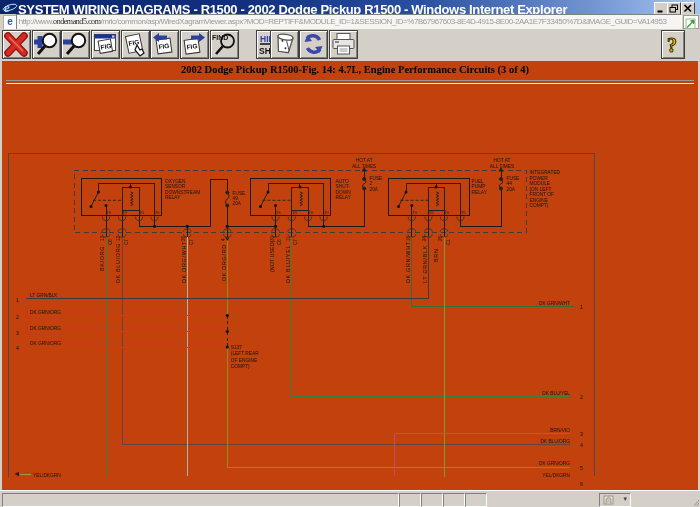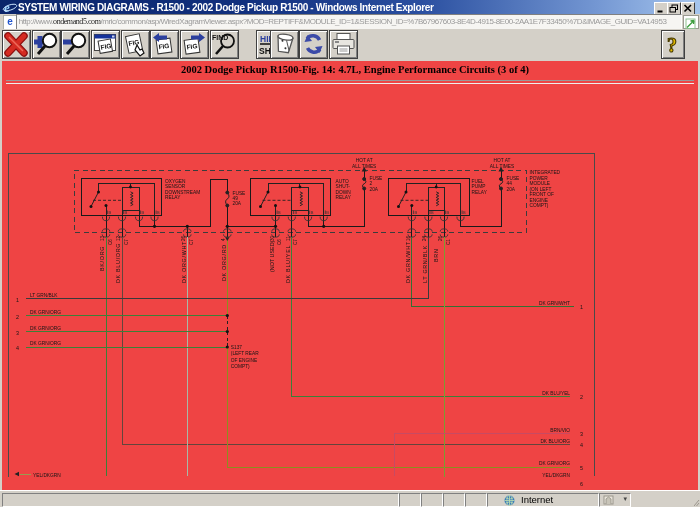--- a/index.html
+++ b/index.html
@@ -2,39 +2,39 @@
 <html><head>
 <meta charset="utf-8">
 <style>
   html,body{margin:0;padding:0;}
   body{width:700px;height:507px;overflow:hidden;position:relative;-webkit-font-smoothing:antialiased;
        background:#d4d0c8;font-family:"Liberation Sans",sans-serif;}
   .abs{position:absolute;}
   
   #titlebar{left:0;top:0;width:700px;height:14px;
     background:linear-gradient(to right,#0a246a 0%,#11307e 35%,#2a4fa0 60%,#7396d2 85%,#a6c6ee 100%);}
-  #titletext{left:18px;top:1.5px;color:#fff;font-size:10px;letter-spacing:-0.35px;font-weight:bold;white-space:nowrap;}
+  #titletext{left:18px;top:1.5px;color:#fff;font-size:13px;letter-spacing:-0.35px;font-weight:bold;white-space:nowrap;}
   .winbtn{top:2px;width:12px;height:11px;background:#d4d0c8;
     border-top:1px solid #fff;border-left:1px solid #fff;
     border-right:1px solid #404040;border-bottom:1px solid #404040;
     font-size:8px;line-height:9px;text-align:center;color:#000;font-weight:bold;}
   
   #addrbar{left:2px;top:14px;width:696px;height:15px;background:#d4d0c8;}
   #urlfield{left:14px;top:0px;width:664px;height:14px;background:#f6f5f2;
     border-top:1px solid #808080;border-left:1px solid #808080;
     border-right:1px solid #fff;border-bottom:1px solid #fff;
     font-size:8px;line-height:13px;color:#9a9a9a;letter-spacing:-0.44px;white-space:nowrap;overflow:hidden;}
   #gobtn{left:681px;top:1px;width:14px;height:12px;background:#fff;
     border:1px solid #9a9a90;}
   
   #toolbar{left:2px;top:29px;width:696px;height:32px;background:#d4d0c8;}
   .tbtn{top:1px;width:27px;height:27px;background:#d4d0c8;border:1px solid #404040;
     box-shadow:inset 1px 1px 0 #ffffff, inset -1px -1px 0 #808080;}
   
-  #content{left:2px;top:61px;width:696px;height:429px;background:#ef4444;}
+  #content{left:2px;top:61px;width:696px;height:429px;background:#c2410c;}
   #pagetitle{left:5px;top:3px;width:696px;text-align:center;
     font-family:"Liberation Serif",serif;font-size:10.5px;font-weight:bold;color:#000;}
   #rule{left:4px;top:19px;width:688px;height:2px;
     border-top:1px solid #9a9a9a;border-bottom:1px solid #eee;}
   
   #statusbar{left:0px;top:490px;width:700px;height:17px;background:#d4d0c8;
     border-top:1px solid #fff;}
   .pane{top:2px;height:12px;border-top:1px solid #808080;border-left:1px solid #808080;
     border-right:1px solid #fff;border-bottom:1px solid #fff;background:#d4d0c8;}
 </style>
@@ -429,28 +429,20 @@
       <text x="580" y="486" font-size="5.4">6</text>
     </g>
   </svg>
 
   <div class="abs" id="statusbar">
     <div class="abs pane" style="left:2px;width:395px;"></div>
     <div class="abs pane" style="left:399px;width:20px;"></div>
     <div class="abs pane" style="left:421px;width:20px;"></div>
     <div class="abs pane" style="left:443px;width:20px;"></div>
     <div class="abs pane" style="left:465px;width:20px;"></div>
-    <div class="abs pane" style="left:487px;width:110px;font-size:9.5px;line-height:12px;color:#000;">
-      <svg class="abs" style="left:16px;top:1px;" width="11" height="11">
-        <circle cx="5.5" cy="5.5" r="5" fill="#3a7ab8"></circle>
-        <path d="M0.5,5.5 h10 M5.5,0.5 v10 M1.5,2.8 a7,7 0 0 0 8,0 M1.5,8.2 a7,7 0 0 1 8,0" stroke="#bfe0b0" stroke-width="0.8" fill="none"></path>
-        <ellipse cx="5.5" cy="5.5" rx="2.6" ry="5" fill="none" stroke="#bfe0b0" stroke-width="0.8"></ellipse>
-      </svg>
-      <span style="position:absolute;left:33px;top:0;">Internet</span>
-    </div>
     <div class="abs pane" style="left:599px;width:30px;">
       <svg class="abs" style="left:3px;top:1px;" width="13" height="10">
         <rect x="1" y="1" width="9" height="8" fill="#e8e4da" stroke="#9a968c"></rect>
         <path d="M3,9 V4 l2.5,-2 l2.5,2 V9" fill="#c8c4b8" stroke="#8a867c" stroke-width="0.7"></path>
       </svg>
       <span style="position:absolute;right:3px;top:1px;font-size:7px;color:#444;">▾</span>
     </div>
     <div class="abs pane" style="left:603px;width:63px;font-size:9.5px;line-height:12px;margin-top:28px;">
       <svg class="abs" style="left:2px;top:1px;" width="11" height="11">
         <circle cx="4.5" cy="4.5" r="3.2" fill="none" stroke="#3a6ea8" stroke-width="1.1"></circle>

